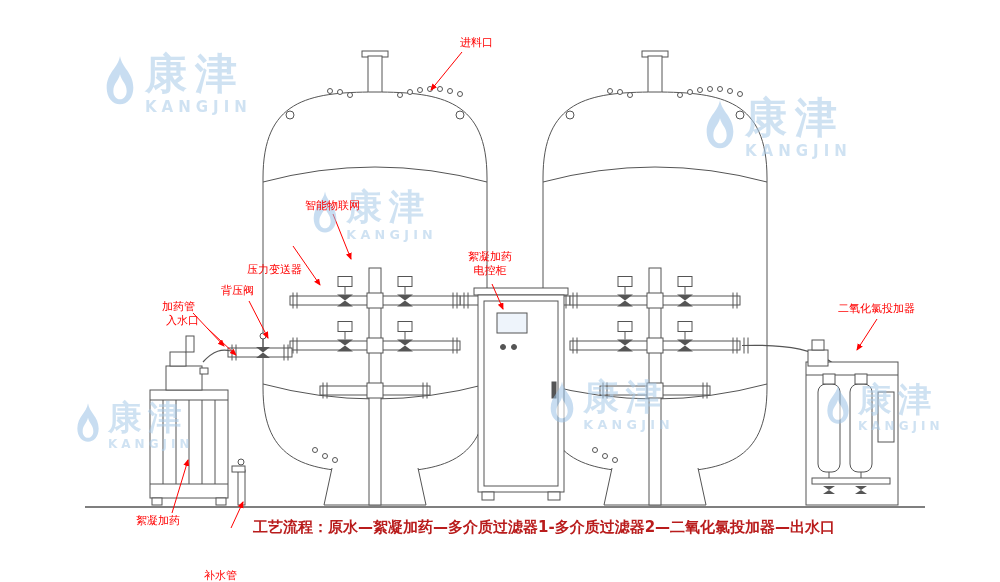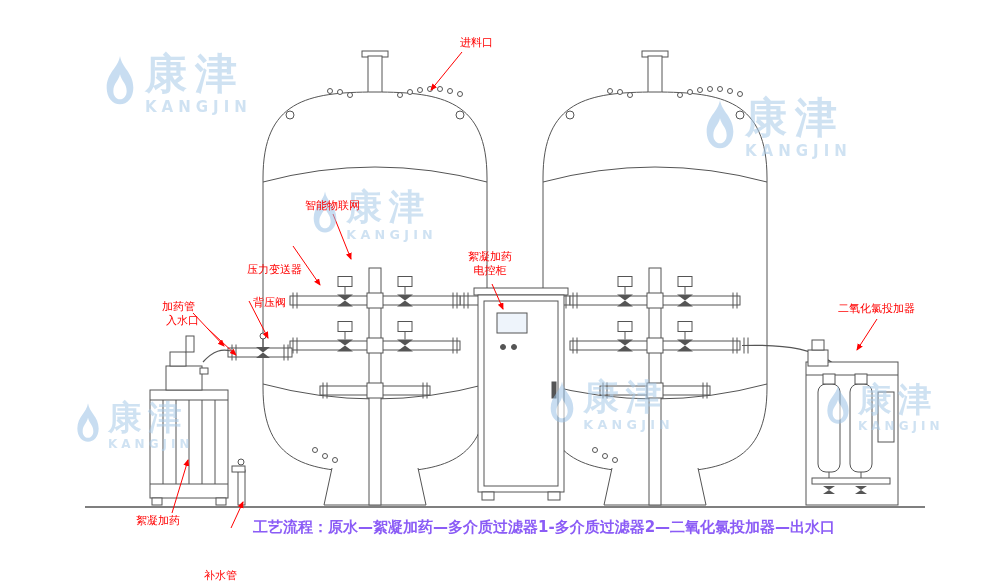--- a/index.html
+++ b/index.html
@@ -18,27 +18,27 @@
   .wm3{left:308px;top:188px;transform:scale(.85);}
   .wm4{left:545px;top:378px;transform:scale(.85);}
   .wm5{left:72px;top:400px;transform:scale(.8);}
   .wm6{left:822px;top:382px;transform:scale(.8);}
   
   .lbl{position:absolute;color:#ff0000;font-size:11px;line-height:1.25;white-space:nowrap;z-index:4;}
   .lbl-feed{left:460px;top:36px;}
   .lbl-valve{left:305px;top:199px;}
   .lbl-press{left:247px;top:231px;margin-top:32px;}
   .lbl-iot{left:452px;top:250px;width:76px;text-align:center;white-space:normal;}
-  .lbl-back{left:221px;top:296px;margin-left:32px;}
+  .lbl-back{left:221px;top:284px;}
   .lbl-dose{left:162px;top:300px;}
   .lbl-inlet{left:166px;top:314px;}
   .lbl-clo2{left:838px;top:302px;text-align:right;}
   .lbl-floc{left:136px;top:514px;}
   .lbl-supply{left:204px;top:529px;margin-top:40px;}
-  .process{position:absolute;left:253px;top:518px;color:#8b5cf6;font-size:15px;
+  .process{position:absolute;left:253px;top:518px;color:#b91c1c;font-size:15px;
            font-weight:bold;white-space:nowrap;z-index:4;}
 </style>
 </head>
 <body>
 
 <div class="stage">
 
   <svg class="art" width="1000" height="582" viewBox="0 0 1000 582">
     <defs>
       <marker id="arr" markerWidth="8" markerHeight="8" refX="6" refY="3" orient="auto">

